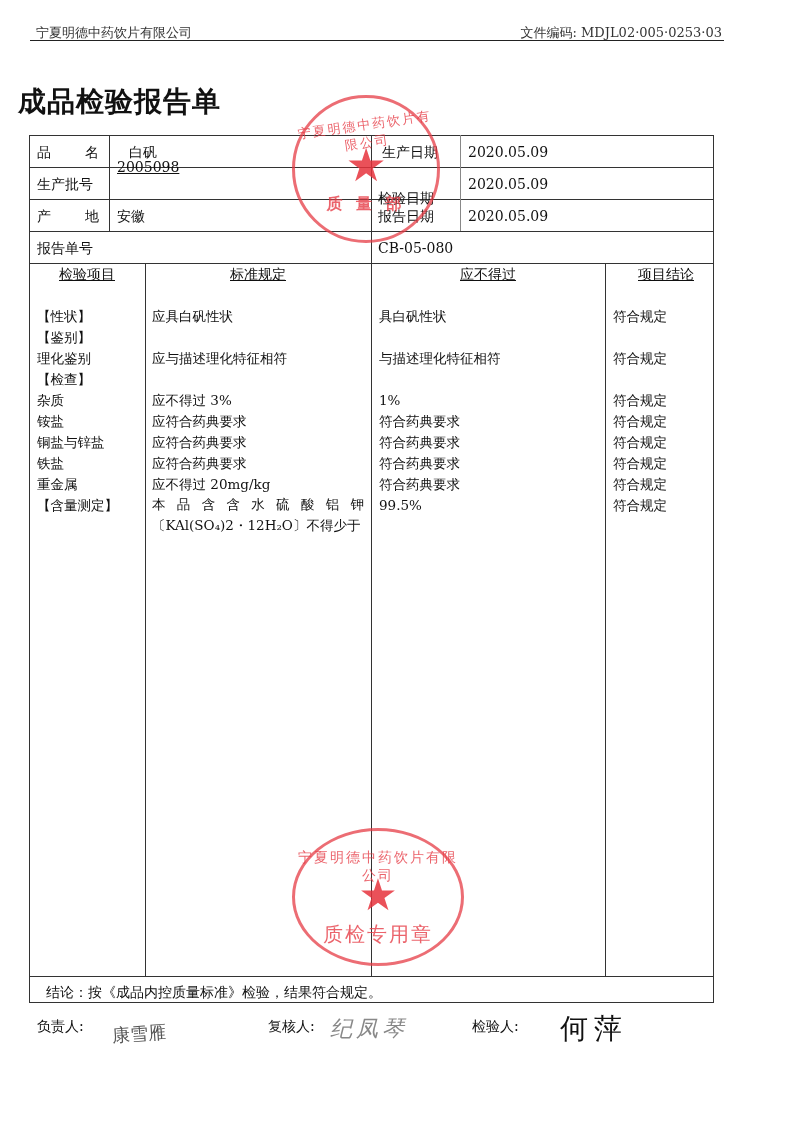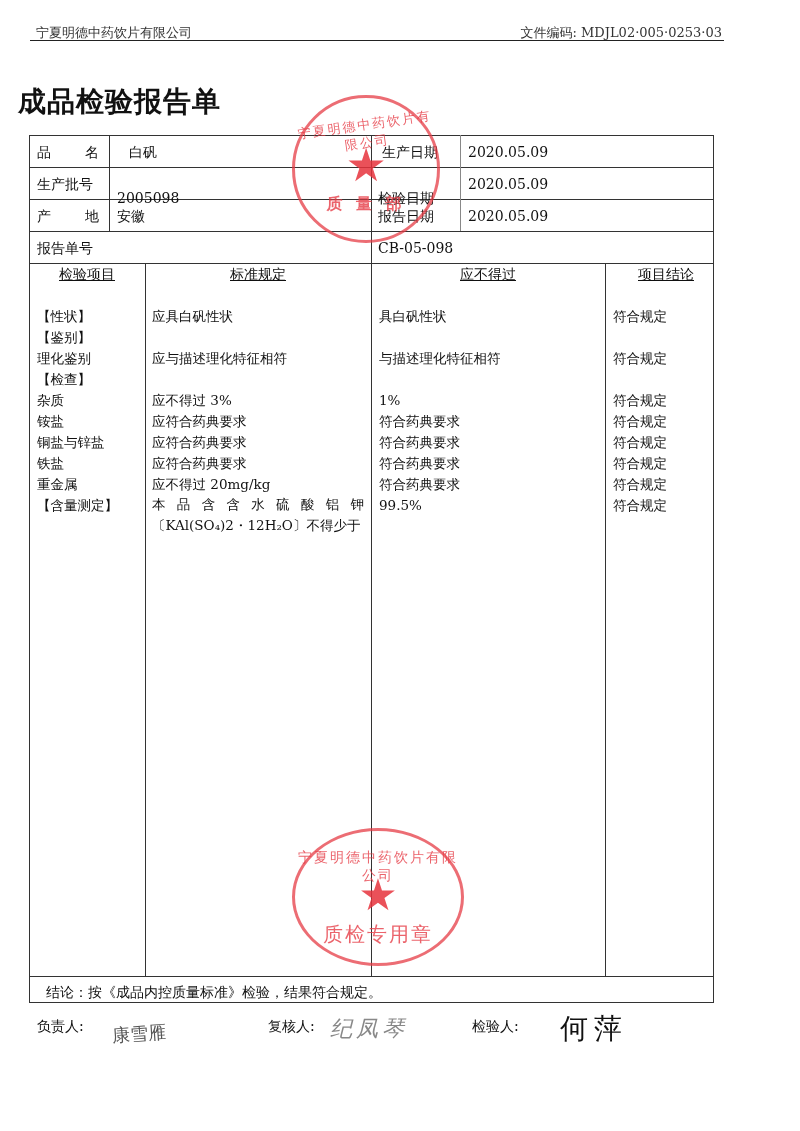--- a/index.html
+++ b/index.html
@@ -59,41 +59,41 @@
 
 <div class="cell" style="left:37px; top:143px;">
   <div class="label-spread">
     <span>品</span>
     <span>名</span>
   </div>
 </div>
 <div class="cell" style="left:117px; top:143px;margin-left:12px;">白矾</div>
 
 <div class="cell" style="left:37px; top:175px;">生产批号</div>
-<div class="cell" style="left:117px; top:189px;">2005098</div>
+<div class="cell" style="left:117px; top:158px;text-decoration:underline;">2005098</div>
 
 <div class="cell" style="left:37px; top:207px;">
   <div class="label-spread">
     <span>产</span>
     <span>地</span>
   </div>
 </div>
 <div class="cell" style="left:117px; top:207px;">安徽</div>
 
 <div class="cell" style="left:382px; top:143px;">生产日期</div>
 <div class="cell" style="left:468px; top:143px;">2020.05.09</div>
 
 <div class="cell" style="left:378px; top:189px;">检验日期</div>
 <div class="cell" style="left:468px; top:175px;">2020.05.09</div>
 
 <div class="cell" style="left:378px; top:207px;">报告日期</div>
 <div class="cell" style="left:468px; top:207px;">2020.05.09</div>
 
 <div class="cell" style="left:37px; top:239px;">报告单号</div>
-<div class="cell" style="left:378px; top:239px;">CB-05-098</div>
+<div class="cell" style="left:378px; top:239px;">CB-05-080</div>
 
 <div class="colhead" style="left:59px;">检验项目</div>
 <div class="colhead" style="left:230px;">标准规定</div>
 <div class="colhead" style="left:460px;">应不得过</div>
 <div class="colhead" style="left:638px;">项目结论</div>
 
 <div class="row" style="left:37px; top:306px;">【性状】</div>
 <div class="row" style="left:37px; top:327px;">【鉴别】</div>
 <div class="row" style="left:37px; top:348px;">理化鉴别</div>
 <div class="row" style="left:37px; top:369px;">【检查】</div>

